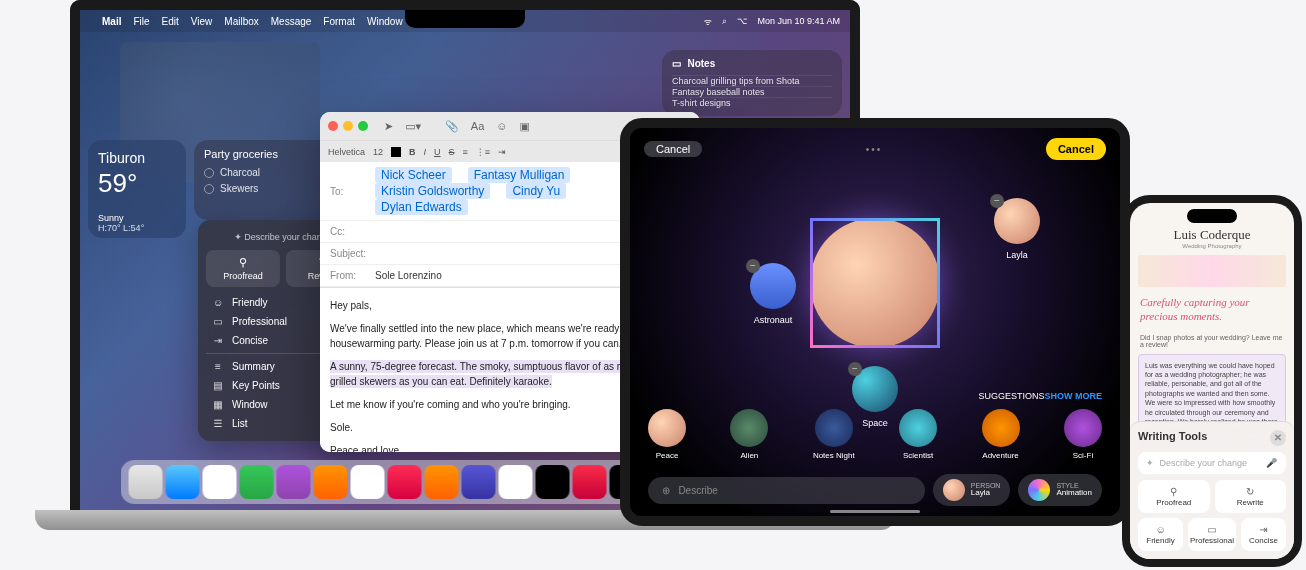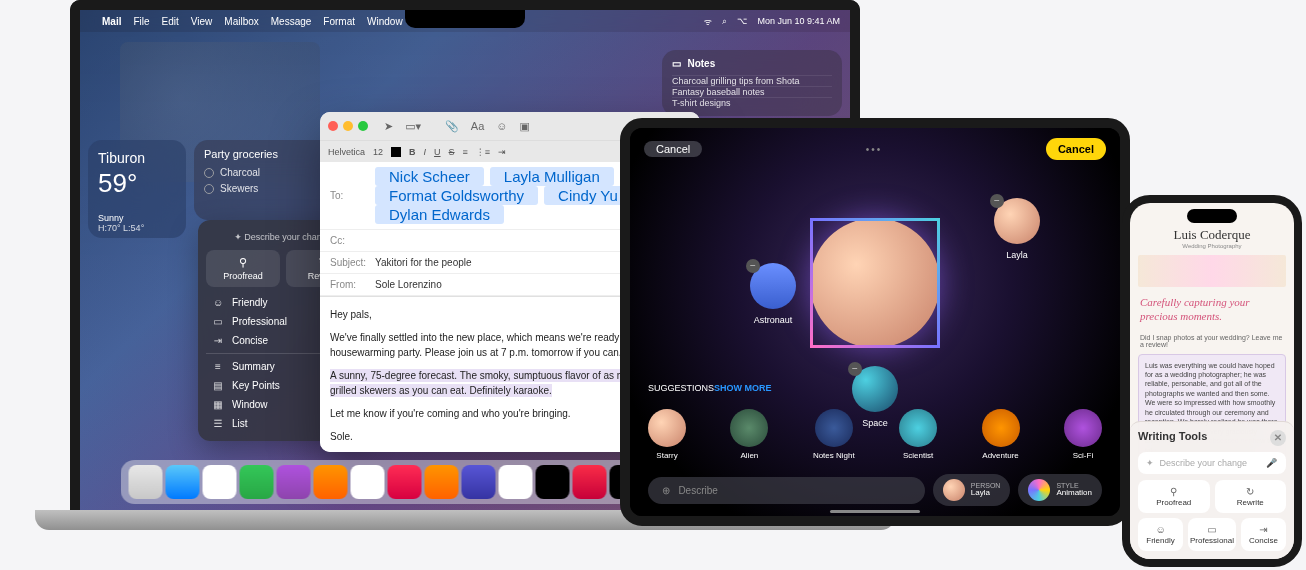--- a/index.html
+++ b/index.html
@@ -57,21 +57,21 @@
 .mail .tl-dots{display:flex;gap:5px}
 .mail .dot{width:10px;height:10px;border-radius:50%}
 .mail .dot.r{background:#ff5f56}.mail .dot.y{background:#ffbd2e}.mail .dot.g{background:#27c93f}
 .mail .tb-icons{margin-left:10px;display:flex;gap:12px;color:#666;font-size:11px;align-items:center}
 .mail .tb-icons .sp{flex:1}
 .mail .fmt{height:22px;background:#e8e8e8;border-top:1px solid #ddd;display:flex;align-items:center;padding:0 8px;gap:8px;font-size:9px;color:#555}
 .mail .headers{background:#fff;border-bottom:1px solid #e0e0e0}
 .mail .hrow{display:flex;padding:5px 10px;border-bottom:1px solid #eee;font-size:10px;align-items:center}
 .mail .hlabel{width:45px;color:#888}
 .mail .hval{flex:1}
-.mail .pill{background:#d4e5ff;color:#0066cc;padding:1px 14px;border-radius:3px;font-size:15px;margin-right:6px;display:inline-block}
+.mail .pill{background:#d4e5ff;color:#0066cc;padding:1px 6px;border-radius:3px;font-size:12px;margin-right:16px;display:inline-block}
 .mail .body{padding:10px;background:#fff;font-size:10px;line-height:1.5;color:#222}
 .mail .body p{margin-bottom:8px}
 .mail .body .hl{background:#e8e0f5;padding:1px 0}
 
 
 .dock{position:absolute;bottom:6px;left:50%;transform:translateX(-50%);height:44px;background:rgba(220,220,230,0.5);backdrop-filter:blur(20px);border-radius:14px;display:flex;align-items:center;padding:0 8px;gap:3px}
 .dock .app{width:34px;height:34px;border-radius:8px;background:linear-gradient(#4a90e2,#2a70c2)}
 .dock .app:nth-child(1){background:linear-gradient(#e8e8e8,#c8c8c8)}
 .dock .app:nth-child(2){background:linear-gradient(#5ac8fa,#007aff)}
 .dock .app:nth-child(3){background:#fff}
@@ -102,21 +102,21 @@
 .ipad .stage{position:absolute;top:50px;left:0;right:0;height:210px}
 .ipad .avatar-main{position:absolute;left:50%;top:50%;transform:translate(-50%,-50%);width:130px;height:130px;border-radius:50%;background:radial-gradient(circle at 35% 35%,#ffd4b5,#c8826a);border:3px solid;border-image:linear-gradient(45deg,#ff6ec7,#7873ff,#4dd0e1) 1;box-shadow:0 0 30px rgba(150,100,255,0.5)}
 .ipad .orbit{position:absolute;width:46px;height:46px;border-radius:50%;text-align:center}
 .ipad .orbit .lbl{position:absolute;bottom:-16px;left:50%;transform:translateX(-50%);font-size:9px;white-space:nowrap}
 .ipad .orbit .minus{position:absolute;top:-4px;left:-4px;width:14px;height:14px;border-radius:50%;background:#555;color:#ccc;font-size:10px;line-height:14px}
 .ipad .o-astro{left:120px;top:85px;background:linear-gradient(#6a8fff,#3a5fcf)}
 .ipad .o-layla{right:80px;top:20px;background:radial-gradient(circle at 35% 35%,#ffd4b5,#c8826a)}
 .ipad .o-space{left:50%;bottom:-24px;transform:translateX(-50%);background:radial-gradient(circle at 30% 30%,#4dd0e1,#1a4a6a)}
 
 .ipad .suggestions{position:absolute;bottom:56px;left:0;right:0;padding:0 18px}
-.ipad .sug-hdr{display:flex;justify-content:flex-start;font-size:9px;margin-bottom:16px}
+.ipad .sug-hdr{display:flex;justify-content:flex-end;font-size:9px;margin-bottom:8px}
 .ipad .sug-hdr .more{color:#2997ff;font-weight:600}
 .ipad .sug-row{display:flex;justify-content:space-between;gap:8px}
 .ipad .sug{text-align:center;font-size:8px}
 .ipad .sug .thumb{width:38px;height:38px;border-radius:50%;margin:0 auto 4px}
 .ipad .sug:nth-child(1) .thumb{background:radial-gradient(circle at 35% 35%,#ffd4b5,#c8826a)}
 .ipad .sug:nth-child(2) .thumb{background:radial-gradient(#5a8a6a,#2a4a3a)}
 .ipad .sug:nth-child(3) .thumb{background:radial-gradient(#3a5a9a,#1a2a5a)}
 .ipad .sug:nth-child(4) .thumb{background:radial-gradient(#4dd0e1,#2a7a8a)}
 .ipad .sug:nth-child(5) .thumb{background:radial-gradient(#ff9500,#c85a00)}
 .ipad .sug:nth-child(6) .thumb{background:radial-gradient(#af52de,#6a2a8a)}
@@ -280,30 +280,29 @@
           <u>U</u>
           <s>S</s>
           <span>≡</span>
           <span>⋮≡</span>
           <span>⇥</span>
         </div>
         <div class="headers">
           <div class="hrow">
               <span class="hlabel">To:</span>
               <span class="hval">
-            <span class="pill">Nick Scheer</span><span class="pill">Layla Mulligan</span><span class="pill">Format Goldsworthy</span><span class="pill">Cindy Yu</span><span class="pill">Dylan Edwards</span>
+            <span class="pill">Nick Scheer</span><span class="pill">Fantasy Mulligan</span><span class="pill">Kristin Goldsworthy</span><span class="pill">Cindy Yu</span><span class="pill">Dylan Edwards</span>
           </span>
             </div>
           <div class="hrow">
               <span class="hlabel">Cc:</span>
               <span class="hval"></span>
             </div>
           <div class="hrow">
               <span class="hlabel">Subject:</span>
-              <span class="hval">Yakitori for the people</span>
             </div>
           <div class="hrow">
               <span class="hlabel">From:</span>
               <span class="hval">Sole Lorenzino</span>
             </div>
         </div>
         <div class="body">
           <p>Hey pals,</p>
           <p>We've finally settled into the new place, which means we're ready for a proper housewarming party. Please join us at 7 p.m. tomorrow if you can.</p>
           <p><span class="hl">A sunny, 75-degree forecast. The smoky, sumptuous flavor of as many charcoal-grilled skewers as you can eat. Definitely karaoke.</span></p>
@@ -360,21 +359,21 @@
           <div class="minus">−</div>
           <div class="lbl">Space</div>
         </div>
     </div>
     <div class="suggestions">
       <div class="sug-hdr">
           <span>SUGGESTIONS</span>
           <span class="more">SHOW MORE</span>
         </div>
       <div class="sug-row">
-        <div class="sug"><div class="thumb"></div><span>Starry</span></div>
+        <div class="sug"><div class="thumb"></div><span>Peace</span></div>
         <div class="sug"><div class="thumb"></div><span>Alien</span></div>
         <div class="sug"><div class="thumb"></div><span>Notes Night</span></div>
         <div class="sug"><div class="thumb"></div><span>Scientist</span></div>
         <div class="sug"><div class="thumb"></div><span>Adventure</span></div>
         <div class="sug"><div class="thumb"></div><span>Sci-Fi</span></div>
       </div>
     </div>
     <div class="bottombar">
       <div class="describe">
           <span>⊕</span>

